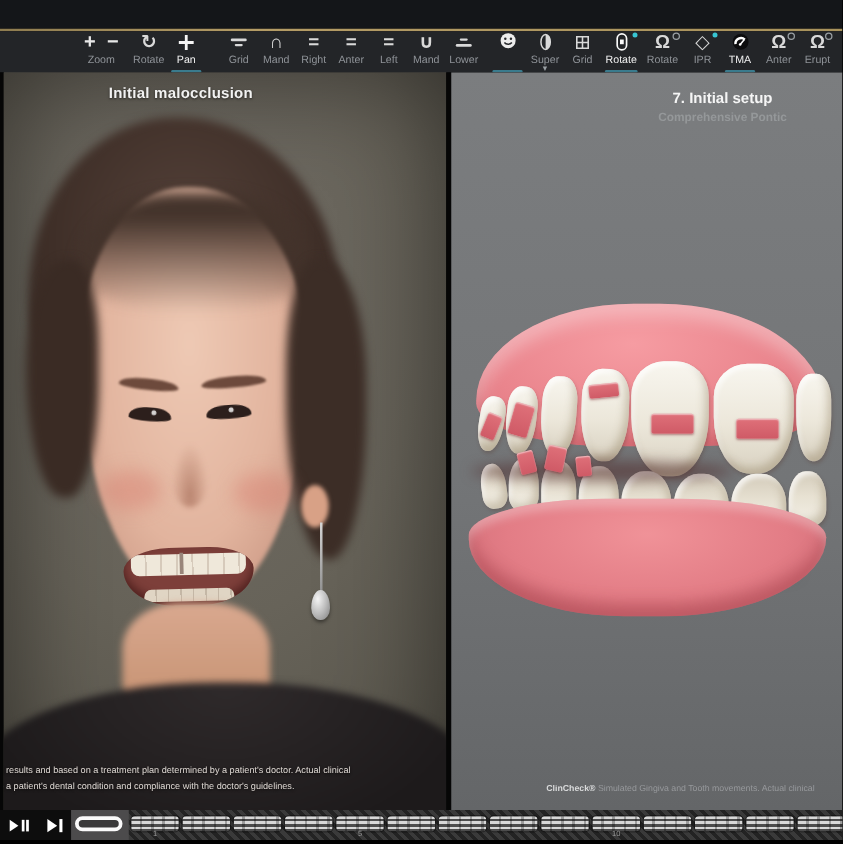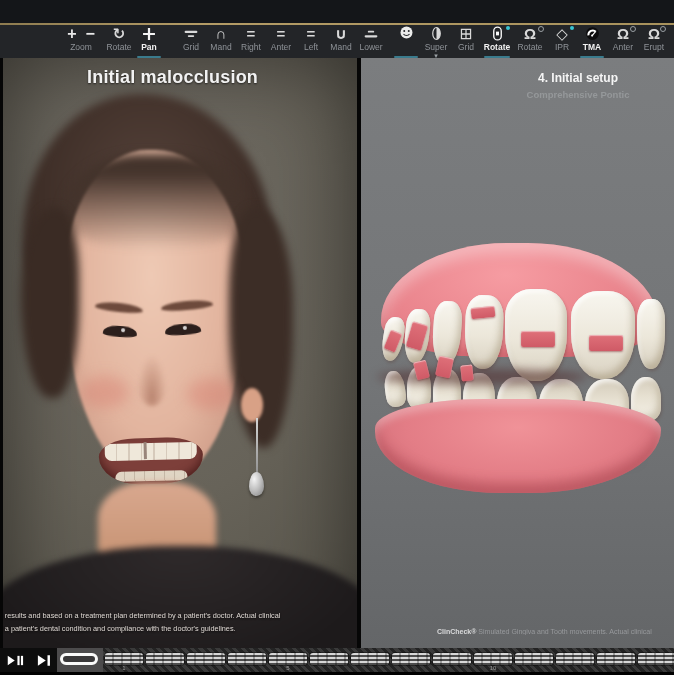--- a/index.html
+++ b/index.html
@@ -11,42 +11,42 @@
   #top-bar{left:0;top:0;width:674px;height:23px;background:#141619;}
   #gold-line{left:0;top:23px;width:674px;height:2px;background:linear-gradient(90deg,#8e7c50,#b49c66 30%,#a8925c);}
   #toolbar{left:0;top:25px;width:674px;height:33px;background:#232528;display:flex;align-items:flex-start;
            padding-left:58px;box-sizing:border-box;overflow:hidden;}
   .ti{position:relative;width:30px;height:33px;display:flex;flex-direction:column;align-items:center;
       justify-content:flex-start;flex:0 0 auto;cursor:pointer;}
   .ti .ic{height:17px;display:flex;align-items:center;justify-content:center;font-size:15px;line-height:17px;
           color:#d9d9d9;font-weight:bold;}
   .ti .ic svg{display:block;}
   .ti .lb{font-size:8.5px;line-height:9px;color:#8f9398;white-space:nowrap;margin-top:1px;}
-  .ti.active .lb{color:#f2f2f2;font-weight:bold;}
+  .ti.active .lb{color:#f2f2f2;font-weight:normal;}
   .ti.active::after{content:"";position:absolute;left:3px;right:3px;bottom:0;height:2px;background:#3a7b8d;border-radius:1px;}
   .badge{position:absolute;top:1px;right:3px;width:4px;height:4px;border-radius:50%;}
   .badge.dot{background:#38c5d2;}
   .badge.ring{background:transparent;border:1px solid #9aa0a4;width:4px;height:4px;}
   #tool-zoom{width:46px;}
   #tool-zoom .zrow{display:flex;gap:9px;height:17px;align-items:center;}
   #tool-zoom .zbtn{font-size:16px;color:#e8e8e8;font-weight:bold;line-height:16px;cursor:pointer;}
   .caret{position:absolute;bottom:-1px;left:50%;transform:translateX(-50%);font-size:7px;color:#9aa0a4;line-height:7px;}
   .mleft12{margin-left:12px;} .mleft5{margin-left:5px;gap:23px;}
   .w32{width:32px;} .w34{width:34px;}
 
   
   #content{left:0;top:58px;width:674px;height:590px;}
   #left-strip{left:0;top:0;width:3px;height:590px;background:#060606;}
   #divider{left:357px;top:0;width:4px;height:590px;background:#060606;}
 
   
   #photo-panel{left:3px;top:0;width:354px;height:590px;overflow:hidden;
      background:radial-gradient(140% 120% at 42% 30%, #716d66 0%, #676359 38%, #565349 70%, #454340 100%);
      box-shadow:inset 0 0 90px rgba(0,0,0,.5);}
-  #photo-title{left:84px;top:9px;font-size:18px;font-weight:bold;color:#f2f2f2;letter-spacing:.2px;
+  #photo-title{left:84px;top:9px;font-size:12px;font-weight:bold;color:#f2f2f2;letter-spacing:.2px;
      text-shadow:0 1px 2px rgba(0,0,0,.6);}
   .ph{position:absolute;}
   #hair-main{left:20px;top:36px;width:250px;height:244px;filter:blur(4px);
      background:radial-gradient(at 50% 40%, #55423a 0%, #3f2f28 60%, #2f231e 100%);
      border-radius:52% 58% 45% 50% / 65% 70% 42% 45%;}
   #hair-left{left:18px;top:150px;width:58px;height:190px;filter:blur(4px);background:#3a2b24;
      border-radius:60% 40% 45% 55% / 50% 40% 55% 60%;}
   #hair-right{left:226px;top:150px;width:64px;height:240px;filter:blur(4px);background:#3c2d26;
      border-radius:40% 60% 50% 60% / 40% 45% 55% 60%;}
   #face{left:62px;top:92px;width:180px;height:330px;filter:blur(1.5px);
@@ -327,21 +327,21 @@
 
     <div class="abs" id="photo-disclaimer">
       <span>e of potential results and based on a treatment plan determined by a patient's doctor. Actual clinical</span><br>
       <span>y vary due to a patient's dental condition and compliance with the doctor's guidelines.</span>
     </div>
   </div>
 
   <div class="abs" id="divider"></div>
 
   <div class="abs" id="model-panel">
-    <div class="abs" id="stage-title">4. Initial setup</div>
+    <div class="abs" id="stage-title">7. Initial setup</div>
     <div class="abs" id="package-label">Comprehensive Pontic</div>
 
     <div class="abs" id="dm">
       <div class="dmp" id="dm-shadow"></div>
       <div class="dmp" id="upper-gum"></div>
 
       <div class="tooth" style="left:8px;top:74px;width:20px;height:44px;transform:rotate(10deg)"></div>
       <div class="tooth" style="left:30px;top:66px;width:24px;height:54px;transform:rotate(6deg)"></div>
       <div class="tooth" style="left:58px;top:58px;width:28px;height:64px;transform:rotate(4deg)"></div>
       <div class="tooth" style="left:90px;top:52px;width:38px;height:74px;transform:rotate(2deg)"></div>

